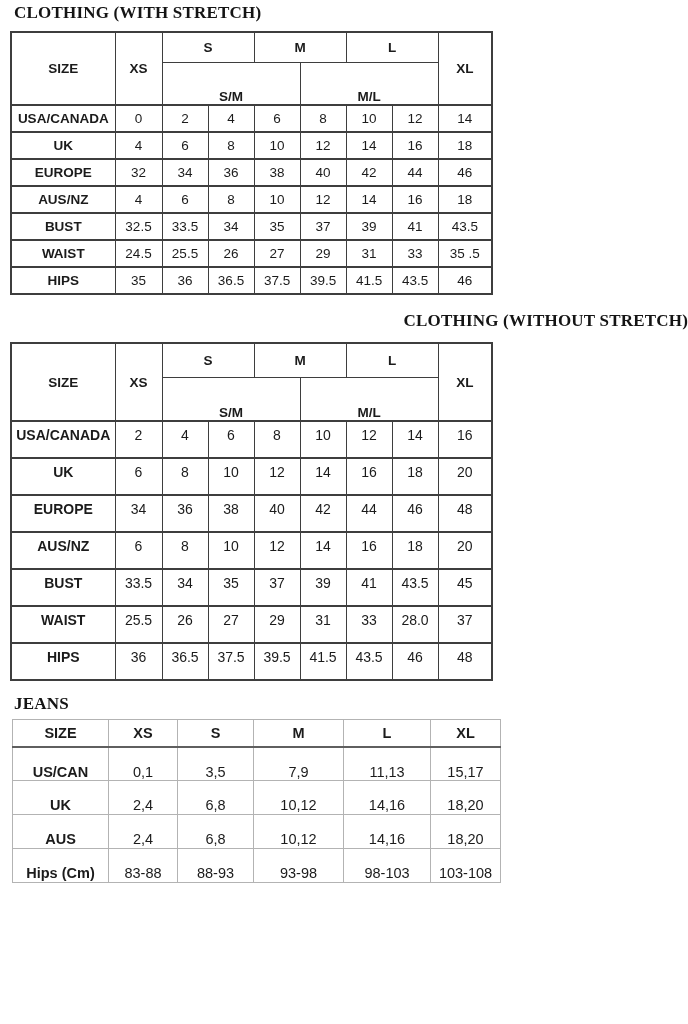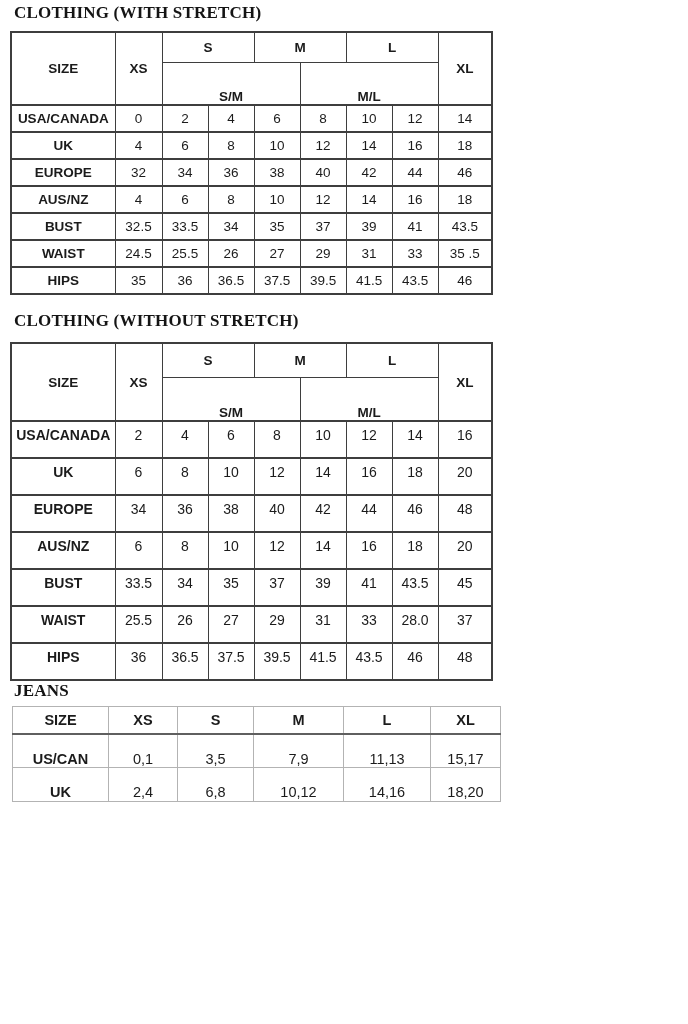--- a/index.html
+++ b/index.html
@@ -33,22 +33,22 @@
 
   #table-wos{margin-top:12px;}
   #table-wos tr.hr1{height:34px;}
   #table-wos tr.hr2{height:44px;}
   #table-wos tr.drow{height:37px;}
   #table-wos tr.drow td{
     vertical-align:top;padding-top:5px;border-top:2px solid #3e3e3e;
     font-size:14px;
   }
 
-  .t2-title{margin-top:16px;}
-  .t3-title{}
+  .t2-title{margin-top:16px;text-align:right;}
+  .t3-title{margin-top:13px;}
 
   
   #table-jeans{width:488px;margin:6px 0 0 12px;border:1px solid #b3b3b3;}
   #table-jeans td{
     border:1px solid #b3b3b3;text-align:center;font-size:14.5px;
     padding:0;overflow:hidden;
   }
   #table-jeans tr.jhdr{height:27px;}
   #table-jeans tr.jhdr td{
     font-weight:bold;vertical-align:middle;border-bottom:2px solid #5f5f5f;
@@ -305,16 +305,32 @@
       <td>15,17</td>
     </tr>
     <tr class="jrow">
       <td class="lbl">UK</td>
       <td>2,4</td>
       <td>6,8</td>
       <td>10,12</td>
       <td>14,16</td>
       <td>18,20</td>
     </tr>
+    <tr class="jrow">
+      <td class="lbl">AUS</td>
+      <td>2,4</td>
+      <td>6,8</td>
+      <td>10,12</td>
+      <td>14,16</td>
+      <td>18,20</td>
+    </tr>
+    <tr class="jrow">
+      <td class="lbl">Hips (Cm)</td>
+      <td>83-88</td>
+      <td>88-93</td>
+      <td>93-98</td>
+      <td>98-103</td>
+      <td>103-108</td>
+    </tr>
   </tbody>
     </table>
 
 </div>
 
 </body></html>

